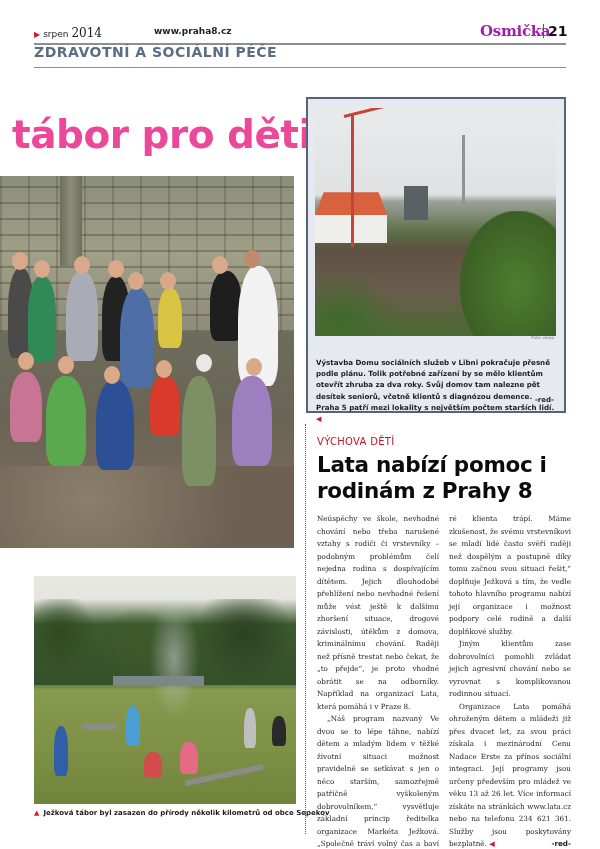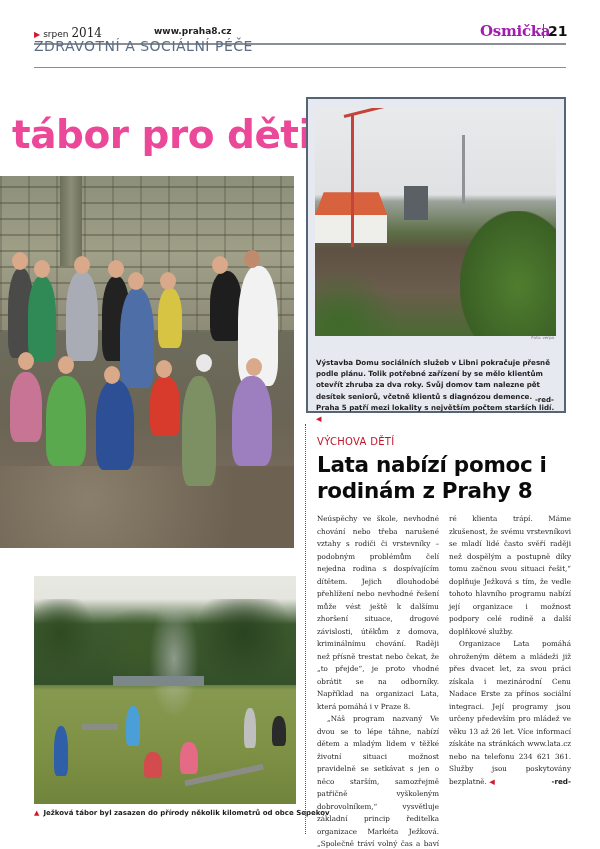--- a/index.html
+++ b/index.html
@@ -11,21 +11,21 @@
   .hdr-issue { position: absolute; left: 0; top: 0; font-size: 9px; color: #222; white-space: nowrap; }
   .hdr-issue .arrow { color: #d3182a; font-size: 8px; margin-right: 3px; }
   .hdr-issue b { font-weight: normal; }
   .hdr-issue .yr { font-family: "DejaVu Serif", serif; font-size: 12px; }
   .hdr-url { position: absolute; left: 120px; top: 0; font-size: 9px; font-weight: bold; color: #222; }
   .hdr-mag { position: absolute; left: 252px; top: -1px; font-size: 11px; color: #333; letter-spacing: 0.2px; white-space: nowrap; }
   .hdr-logo { position: absolute; left: 446px; top: -4px; font-family: "DejaVu Serif", serif; font-weight: bold; font-size: 15px; color: #a21caf; letter-spacing: -0.3px; text-align: center; }
   .hdr-sep { position: absolute; left: 509px; top: -2px; width: 1px; height: 14px; background: #555; }
   .hdr-page { position: absolute; left: 514px; top: -3px; font-weight: bold; font-size: 14px; color: #111; }
   .rule1 { position: absolute; left: 34px; top: 43px; width: 532px; height: 2px; background: #8a8f96; }
-  .section { position: absolute; left: 34px; top: 38px; font-size: 14px; font-weight: normal; color: #5c6d86; letter-spacing: 0.5px; white-space: nowrap; }
+  .section { position: absolute; left: 34px; top: 44px; font-size: 14px; font-weight: bold; color: #5c6d86; letter-spacing: 0.5px; white-space: nowrap; }
   .rule2 { position: absolute; left: 34px; top: 67px; width: 532px; height: 1px; background: #8a8f96; }
 
   
   .main-title { position: absolute; left: 12px; top: 112px; font-size: 39px; font-weight: bold; color: #ec4899; letter-spacing: -0.5px; white-space: nowrap; }
 
   
   .photo { position: absolute; overflow: hidden; }
   .photo-group { left: 0; top: 176px; width: 294px; height: 372px;
     background:
       radial-gradient(ellipse 40px 25px at 20% 88%, rgba(90,80,70,.6), transparent),
@@ -189,14 +189,15 @@
 
 <div class="kicker">VÝCHOVA DĚTÍ</div>
 <div class="headline">Lata nabízí pomoc i rodinám z Prahy 8</div>
 
 <div class="col col1">
   <p>Neúspěchy ve škole, nevhodné chování nebo třeba narušené vztahy s rodiči či vrstevníky – podobným problémům čelí nejedna rodina s dospívajícím dítětem. Jejich dlouhodobé přehlížení nebo nevhodné řešení může vést ještě k dalšímu zhoršení situace, drogové závislosti, útěkům z domova, kriminálnímu chování. Raději než přísně trestat nebo čekat, že „to přejde“, je proto vhodné obrátit se na odborníky. Například na organizaci Lata, která pomáhá i v Praze 8.</p>
   <p>„Náš program nazvaný Ve dvou se to lépe táhne, nabízí dětem a mladým lidem v těžké životní situaci možnost pravidelně se setkávat s jen o něco starším, samozřejmě patřičně vyškoleným dobrovolníkem,“ vysvětluje základní princip ředitelka organizace Markéta Ježková. „Společně tráví volný čas a baví se o problémech, kte-</p>
 </div>
 <div class="col col2">
   <p>ré klienta trápí. Máme zkušenost, že svému vrstevníkovi se mladí lidé často svěří raději než dospělým a postupně díky tomu začnou svou situaci řešit,“ doplňuje Ježková s tím, že vedle tohoto hlavního programu nabízí její organizace i možnost podpory celé rodině a další doplňkové služby.</p>
+  <p>Jiným klientům zase dobrovolníci pomohli zvládat jejich agresivní chování nebo se vyrovnat s komplikovanou rodinnou situací.</p>
   <p><span>Organizace Lata pomáhá ohroženým dětem a mládeži již přes dvacet let, za svou práci získala i mezinárodní Cenu Nadace Erste za přínos sociální integraci. Její programy jsou určeny především pro mládež ve věku 13 až 26 let. Více informací získáte na stránkách www.lata.cz nebo na telefonu 234 621 361. Služby jsou poskytovány bezplatně.</span> <span class="end">◀</span><span class="sig">-red-</span></p>
 </div>
 
 </body></html>

